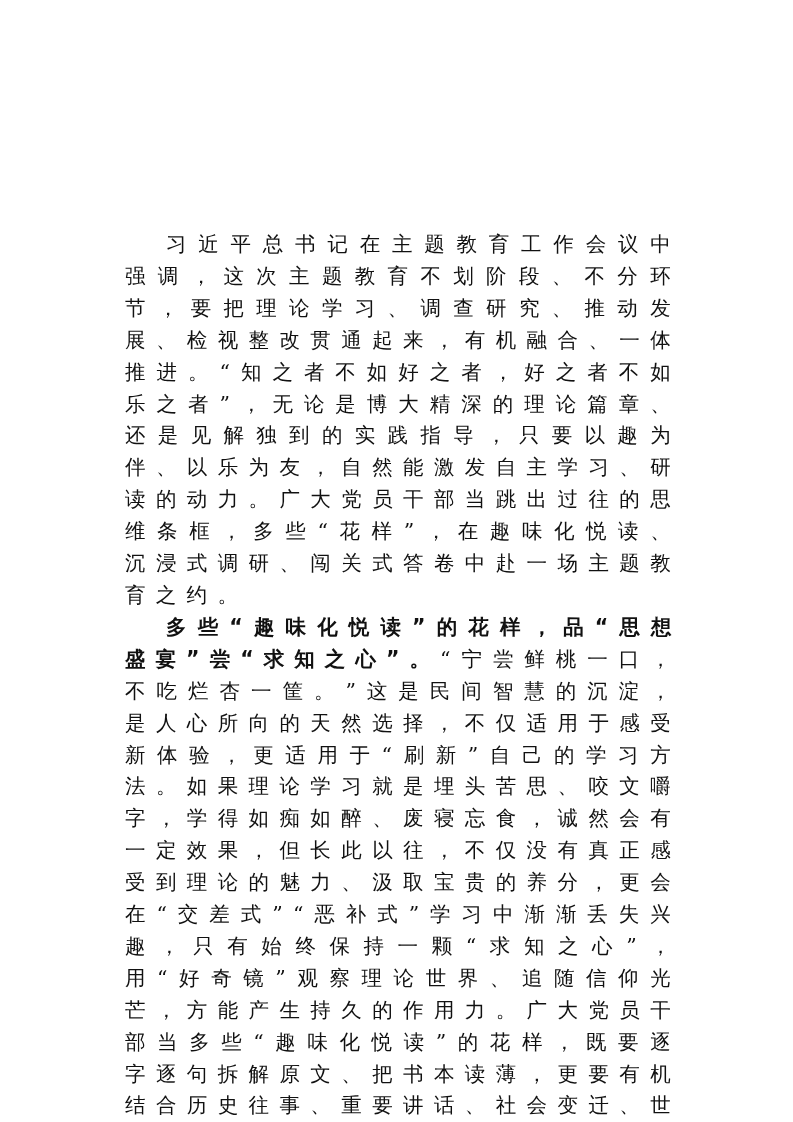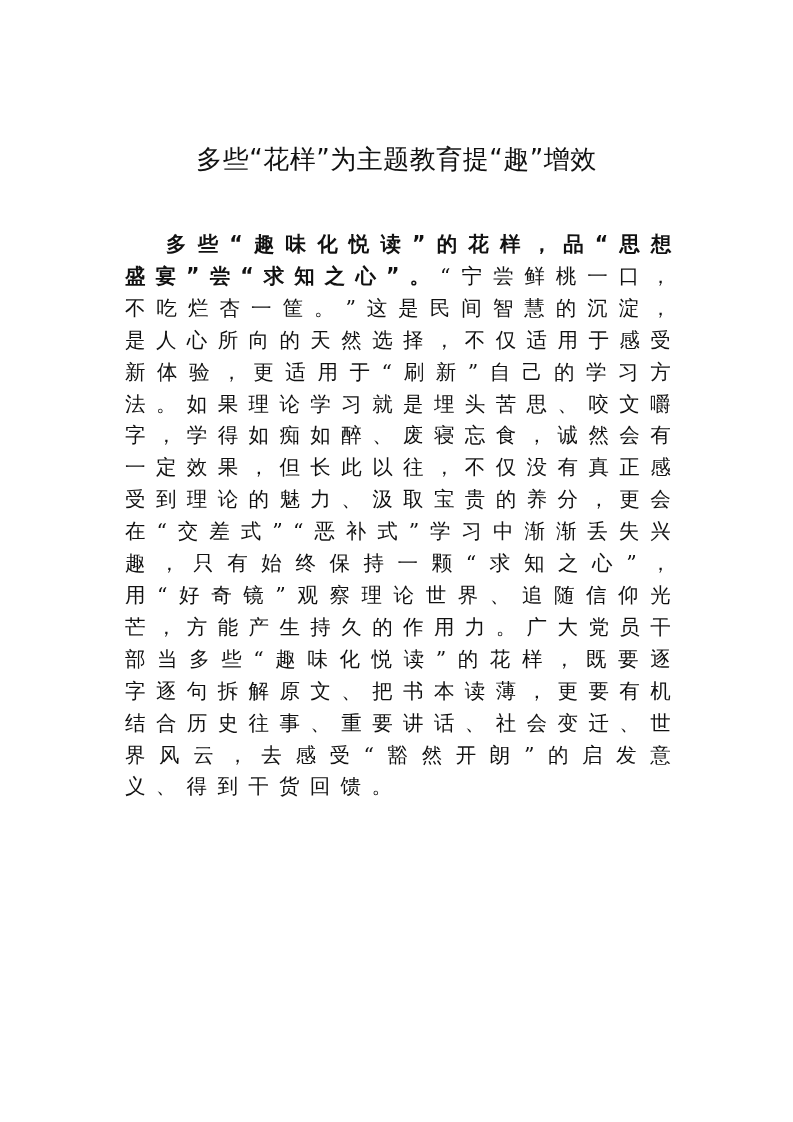--- a/index.html
+++ b/index.html
@@ -60,20 +60,20 @@
     }
     .rest {
       font-family: "DejaVu Serif", "Liberation Serif", serif;
       font-weight: normal;
     }
   </style>
 </head>
 <body>
 
 <div class="page">
-  <h1 class="title">多些“花样”为主题教育提“趣”增效</h1>
 
   <div class="body">
+    <p class="para"><span class="rest">习近平总书记在主题教育工作会议中强调，这次主题教育不划阶段、不分环节，要把理论学习、调查研究、推动发展、检视整改贯通起来，有机融合、一体推进。“知之者不如好之者，好之者不如乐之者”，无论是博大精深的理论篇章、还是见解独到的实践指导，只要以趣为伴、以乐为友，自然能激发自主学习、研读的动力。广大党员干部当跳出过往的思维条框，多些“花样”，在趣味化悦读、沉浸式调研、闯关式答卷中赴一场主题教育之约。</span></p>
 
     <p class="para"><span class="lead">多些“趣味化悦读”的花样，品“思想盛宴”尝“求知之心”。</span><span class="rest">“宁尝鲜桃一口，不吃烂杏一筐。”这是民间智慧的沉淀，是人心所向的天然选择，不仅适用于感受新体验，更适用于“刷新”自己的学习方法。如果理论学习就是埋头苦思、咬文嚼字，学得如痴如醉、废寝忘食，诚然会有一定效果，但长此以往，不仅没有真正感受到理论的魅力、汲取宝贵的养分，更会在“交差式”“恶补式”学习中渐渐丢失兴趣，只有始终保持一颗“求知之心”，用“好奇镜”观察理论世界、追随信仰光芒，方能产生持久的作用力。广大党员干部当多些“趣味化悦读”的花样，既要逐字逐句拆解原文、把书本读薄，更要有机结合历史往事、重要讲话、社会变迁、世界风云，去感受“豁然开朗”的启发意义、得到干货回馈。</span></p>
 
   </div>
 </div>
 
 </body></html>

